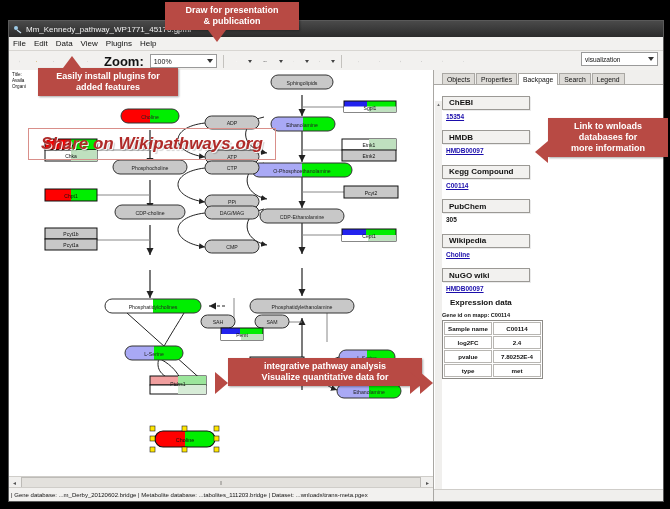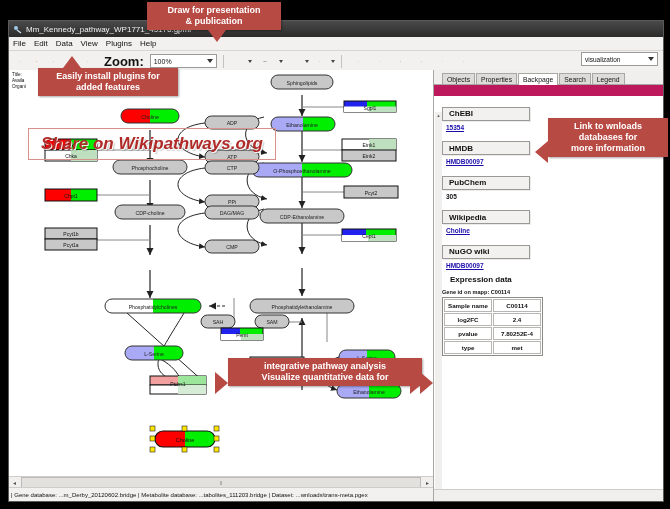--- a/index.html
+++ b/index.html
@@ -40,21 +40,21 @@
   .hscroll .endl,.hscroll .endr{width:11px;height:11px;display:flex;align-items:center;justify-content:center;font-size:6px;color:#555;}
   .hscroll .thumb{flex:1;height:9px;background:#e3e1dd;border:1px solid #bdbbb7;margin:0 1px;
                   display:flex;align-items:center;justify-content:center;font-size:6px;color:#8a8884;}
   .statusbar{position:absolute;left:0;right:0;bottom:0;height:13px;background:#f2f1ef;border-top:1px solid #cfcdc9;
              display:flex;align-items:center;font-size:6px;color:#111;padding-left:2px;white-space:nowrap;}
 
   
   .pwsvg{position:absolute;left:0;top:0;}
 
   
-  .side{flex:1;background:#be185d;display:flex;flex-direction:column;position:relative;gap:11px;}
+  .side{flex:1;background:#be185d;display:flex;flex-direction:column;position:relative;}
   .tabs{display:flex;align-items:flex-end;height:14px;padding-left:8px;background:#f0efed;border-bottom:1px solid #a9a7a3;}
   .tab{font-size:6.8px;padding:2px 4px 1px 4px;border:1px solid #a9a7a3;border-bottom:none;background:#dedcd8;color:#111;margin-right:1px;}
   .tab.active{background:#fff;position:relative;top:1px;padding-bottom:2px;font-weight:normal;}
   .sidebody{flex:1;background:#fff;margin:0;overflow:hidden;position:relative;padding:6px 0 0 8px;}
   .dbbox{border:1px solid #9b9995;background:#f2f1ef;display:inline-block;padding:1.5px 6px;font-size:8px;
          font-weight:bold;color:#111;min-width:74px;box-shadow:1px 1px 0 rgba(0,0,0,.08);}
   .dblink{font-size:6.5px;color:#1a0dab;text-decoration:underline;margin:3px 0 0 4px;display:block;font-weight:bold;}
   .dbplain{font-size:6.5px;color:#111;margin:3px 0 0 4px;display:block;font-weight:bold;}
   .dbgroup{margin-bottom:6px;}
   .exprhdr{font-size:8px;font-weight:bold;color:#111;margin:2px 0 5px 8px;}
@@ -460,20 +460,24 @@
             <div>▴</div>
           </div>
 
           <div class="dbgroup">
             <div class="dbbox">ChEBI</div>
             <a class="dblink" href="#">15354</a>
           </div>
           <div class="dbgroup">
             <div class="dbbox">HMDB</div>
             <a class="dblink" href="#">HMDB00097</a>
+          </div>
+          <div class="dbgroup">
+            <div class="dbbox">Kegg Compound</div>
+            <a class="dblink" href="#">C00114</a>
           </div>
           <div class="dbgroup">
             <div class="dbbox">PubChem</div>
             <span class="dbplain">305</span>
           </div>
           <div class="dbgroup">
             <div class="dbbox">Wikipedia</div>
             <a class="dblink" href="#">Choline</a>
           </div>
           <div class="dbgroup">
@@ -502,21 +506,21 @@
               <td>met</td>
             </tr>
           </tbody>
             </table>
         </div>
         <div class="sidebottom"></div>
       </div>
     </div>
   </div>
 
-  <div class="callout" style="left:147px;top:2px;width:122px;">
+  <div class="callout" style="left:165px;top:2px;width:122px;">
     <div>Draw for presentation</div>
     <div>&amp; publication</div>
   </div>
   <div class="arrowdown" style="left:208px;top:30px;"></div>
 
   <div class="callout" style="left:38px;top:68px;width:128px;">
     <div>Easily install plugins for</div>
     <div>added features</div>
   </div>
   <div class="arrowup" style="left:63px;top:56px;"></div>

